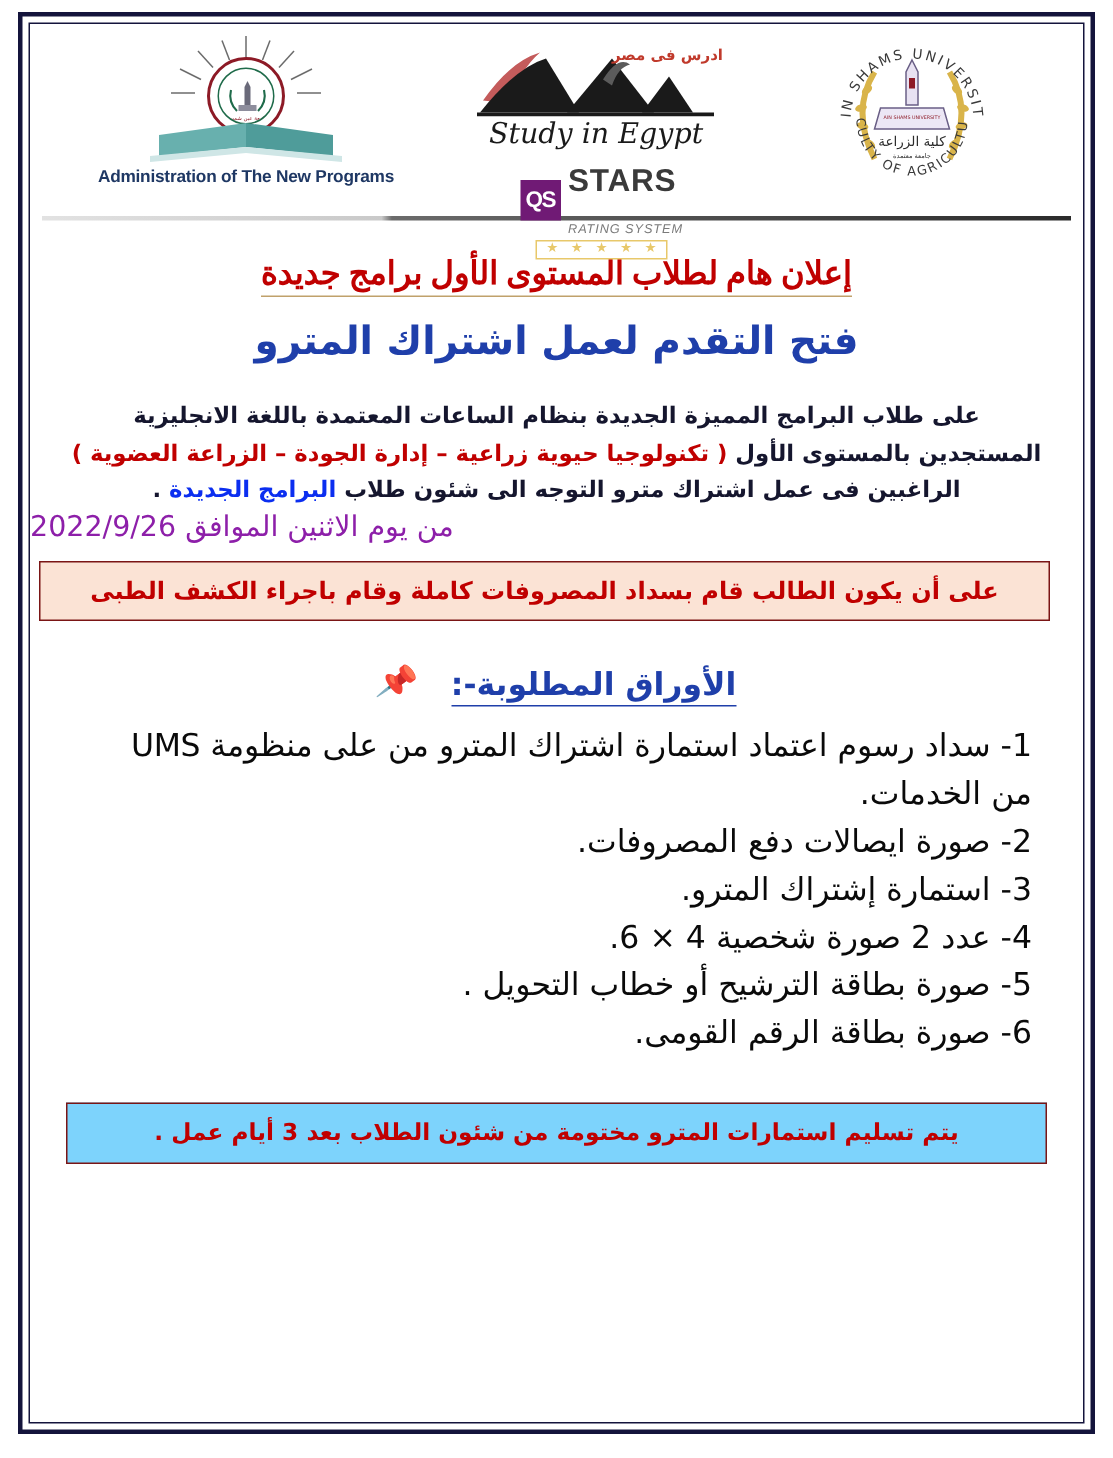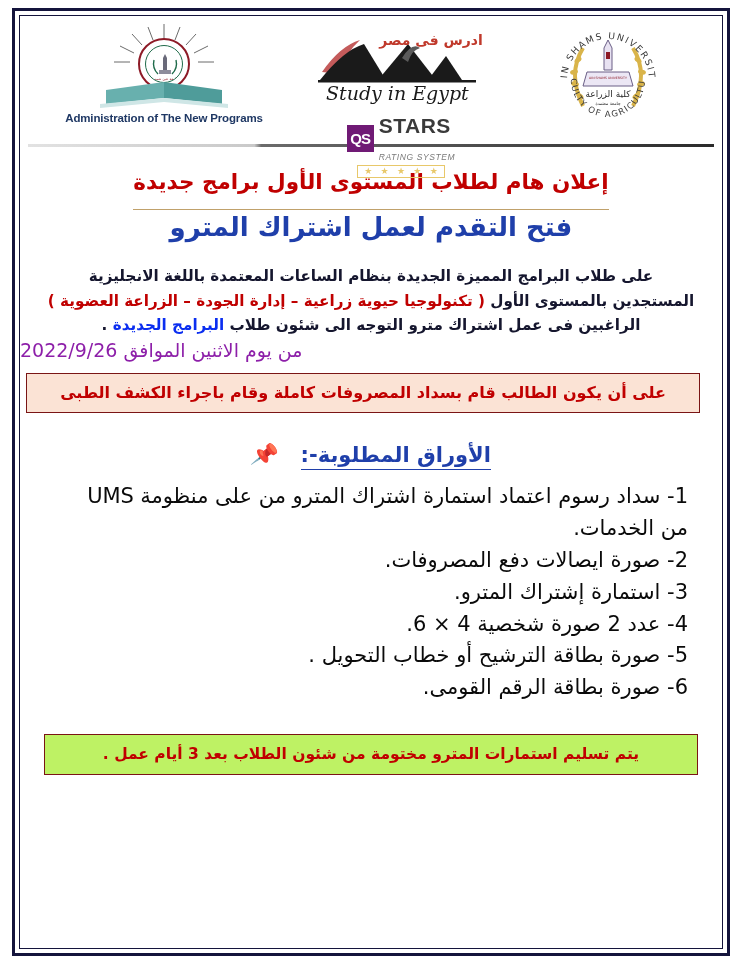--- a/index.html
+++ b/index.html
@@ -94,27 +94,27 @@
     font-weight: bold;
     font-size: 11.5px;
     color: #1f3864;
     letter-spacing: -0.15px;
     margin-top: 2px;
   }
 
   
   .logo-center { width: 190px; text-align: center; padding-top: 6px; }
   .sie-arabic {
-    font-size: 14px;
+    font-size: 10px;
     color: #c0392b;
     font-weight: bold;
     direction: rtl;
     margin-bottom: -6px;
     position: relative;
-    left: 30px;
+    left: 44px;
     top: 6px;
   }
   .qs-row {
     display: flex;
     align-items: center;
     justify-content: center;
     gap: 5px;
     margin-top: 3px;
   }
   .qs-box {
@@ -175,21 +175,22 @@
     direction: rtl;
     text-align: center;
     color: #c00000;
     font-weight: bold;
     font-size: 21.5px;
     margin-top: 22px;
     letter-spacing: -0.2px;
   }
   .title-main .u {
     border-bottom: 1.6px solid #c0a16b;
-    padding-bottom: 15px;
+    padding-bottom: 3px;
+    font-family: Liberation Serif, serif;
   }
   .title-sub {
     direction: rtl;
     text-align: center;
     color: #1f3faa;
     font-weight: bold;
     font-size: 26px;
     margin-top: 18px;
   }
 
@@ -268,21 +269,21 @@
   .req-item {
     font-size: 21px;
     color: #0a0a0a;
     font-weight: normal;
     letter-spacing: -0.2px;
   }
 
   
   .footer-box {
     margin: 30px 24px 0 24px;
-    background: #bef264;
+    background: #7dd3fc;
     border: 1.5px solid #7a1515;
     padding: 10px 6px 11px 6px;
     text-align: center;
     box-sizing: border-box;
   }
   .footer-box .hl-text {
     direction: rtl;
     color: #c00000;
     font-weight: bold;
     font-size: 15.5px;

